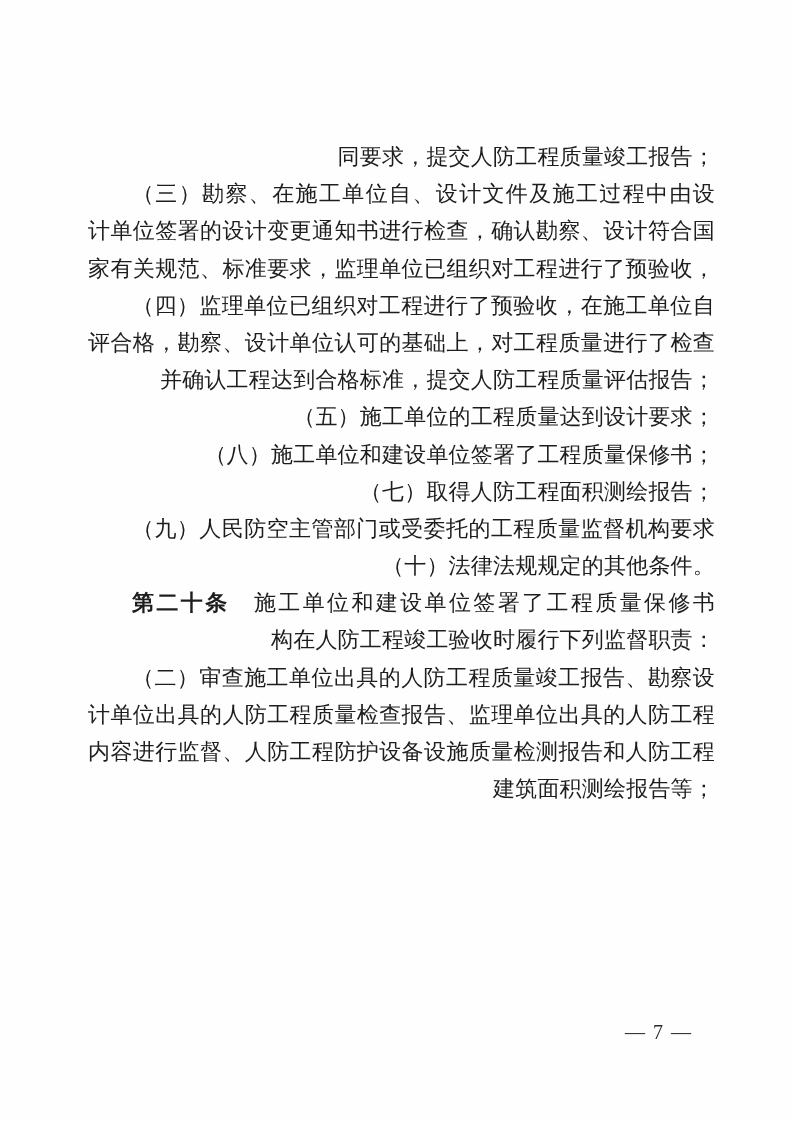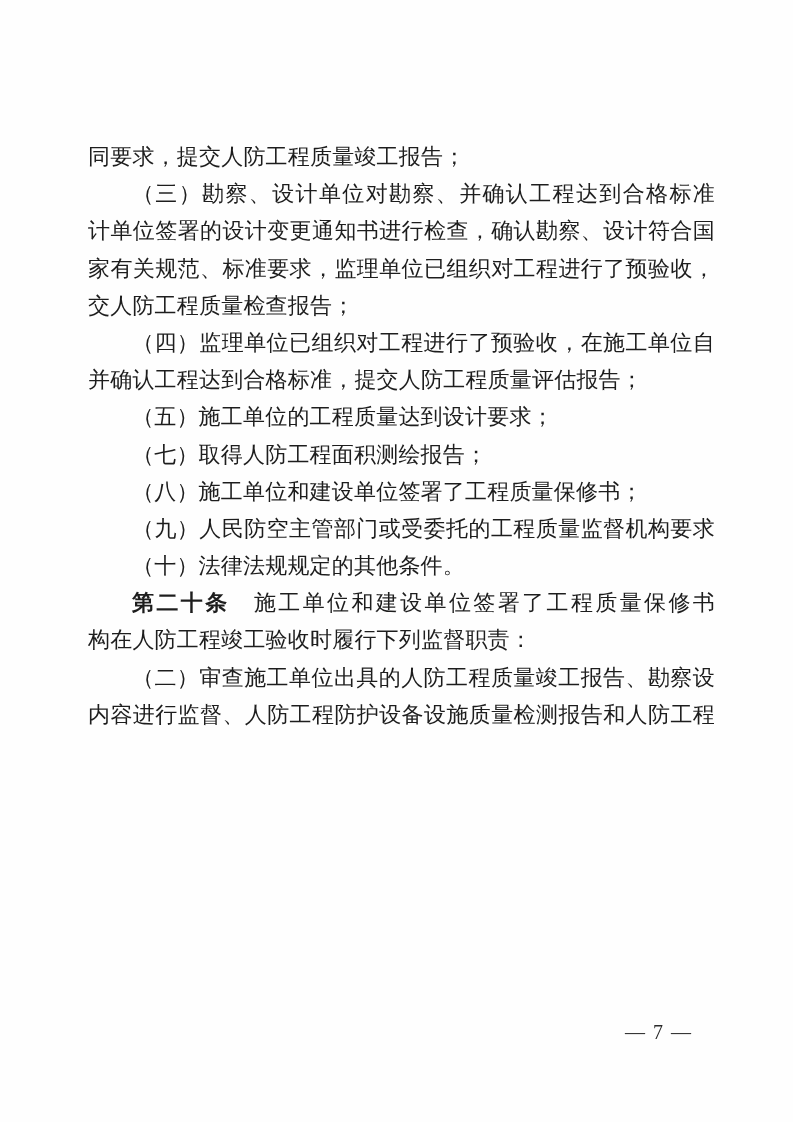--- a/index.html
+++ b/index.html
@@ -19,20 +19,21 @@
     left: 88px;
     top: 138px;
     width: 627px;
   }
   .line {
     font-size: 22px;
     line-height: 37.2px;
     height: 37.2px;
     letter-spacing: 0.2px;
     white-space: nowrap;
+    text-align: right;
   }
   .line.fill {
     white-space: normal;
     text-align: justify;
     text-align-last: justify;
     overflow: hidden;
   }
   .line.indent { padding-left: 44px; }
   .bold { font-weight: bold; font-family: Liberation Serif, serif; }
   .footer {
@@ -44,32 +45,34 @@
     color: #2a2a2a;
     word-spacing: 3px;
   }
 </style>
 </head>
 <body>
 
 <div class="page">
   <div class="text-block" id="text-block">
       <div class="line">同要求，提交人防工程质量竣工报告；</div>
-      <div class="line indent fill">（三）勘察、设计单位对勘察、并确认工程达到合格标准</div>
+      <div class="line indent fill">（三）勘察、在施工单位自、设计文件及施工过程中由设</div>
       <div class="line fill">计单位签署的设计变更通知书进行检查，确认勘察、设计符合国</div>
       <div class="line fill">家有关规范、标准要求，监理单位已组织对工程进行了预验收，提</div>
-      <div class="line">交人防工程质量检查报告；</div>
       <div class="line indent fill">（四）监理单位已组织对工程进行了预验收，在施工单位自</div>
+      <div class="line fill">评合格，勘察、设计单位认可的基础上，对工程质量进行了检查</div>
       <div class="line">并确认工程达到合格标准，提交人防工程质量评估报告；</div>
       <div class="line indent">（五）施工单位的工程质量达到设计要求；</div>
+      <div class="line indent">（八）施工单位和建设单位签署了工程质量保修书；</div>
       <div class="line indent">（七）取得人防工程面积测绘报告；</div>
-      <div class="line indent">（八）施工单位和建设单位签署了工程质量保修书；</div>
       <div class="line indent fill">（九）人民防空主管部门或受委托的工程质量监督机构要求</div>
       <div class="line indent">（十）法律法规规定的其他条件。</div>
       <div class="line indent fill"><span class="bold">第二十条</span><span>　施工单位和建设单位签署了工程质量保修书</span></div>
       <div class="line">构在人防工程竣工验收时履行下列监督职责：</div>
       <div class="line indent fill">（二）审查施工单位出具的人防工程质量竣工报告、勘察设</div>
+      <div class="line fill">计单位出具的人防工程质量检查报告、监理单位出具的人防工程</div>
       <div class="line fill">内容进行监督、人防工程防护设备设施质量检测报告和人防工程</div>
+      <div class="line">建筑面积测绘报告等；</div>
     </div>
   <div class="footer">
     <span>— 7 —</span>
   </div>
 </div>
 
 </body></html>

